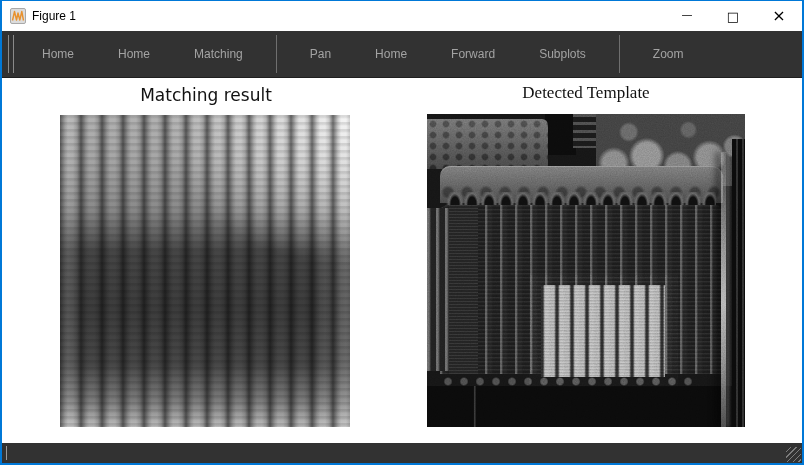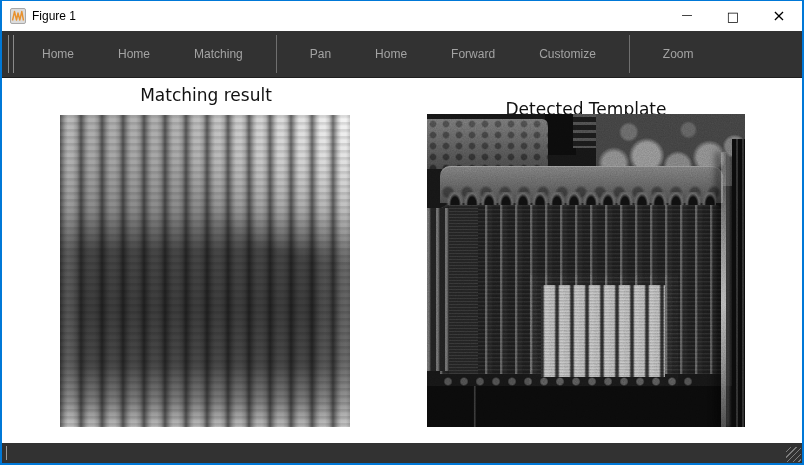--- a/index.html
+++ b/index.html
@@ -40,21 +40,21 @@
   }
   .tb-sep { width:1px; height:38px; background:#6f6f6f; margin:0 11px; }
 
   
   .canvas { flex:0 0 365px; background:#ffffff; position:relative; overflow:hidden; }
   .plot-title {
     position:absolute; text-align:center; font-size:17px; color:#111;
     font-family:"DejaVu Sans", sans-serif;
   }
   .plot-title.left  { left:59px;  width:290px; top:7px; }
-  .plot-title.right { left:425px; width:318px; top:21px; }
+  .plot-title.right { left:425px; width:318px; top:5px;font-family:Liberation Serif, serif; }
 
   
   .img-matching {
     position:absolute; left:58px; top:37px; width:290px; height:312px;
     background-image:
       repeating-linear-gradient(180deg, rgba(0,0,0,0.10) 0px, rgba(0,0,0,0.10) 2px, rgba(0,0,0,0) 4px, rgba(0,0,0,0) 7px),
       repeating-linear-gradient(90deg,
         rgba(8,8,8,0.55) 0px, rgba(8,8,8,0.15) 5px, rgba(8,8,8,0) 8px,
         rgba(8,8,8,0) 13px, rgba(8,8,8,0.15) 17px, rgba(8,8,8,0.55) 21px),
       radial-gradient(ellipse 65% 48% at 100% 0%, rgba(255,255,255,0.85), rgba(255,255,255,0) 100%),
@@ -191,21 +191,21 @@
 
   <div class="toolbar">
     <div class="tb-grip"></div>
     <button class="tb-btn">Home</button>
     <button class="tb-btn">Home</button>
     <button class="tb-btn">Matching</button>
     <div class="tb-sep"></div>
     <button class="tb-btn">Pan</button>
     <button class="tb-btn">Home</button>
     <button class="tb-btn">Forward</button>
-    <button class="tb-btn">Customize</button>
+    <button class="tb-btn">Subplots</button>
     <div class="tb-sep"></div>
     <button class="tb-btn">Zoom</button>
   </div>
 
   <div class="canvas">
     <div class="plot-title left">Matching result</div>
     <div class="plot-title right">Detected Template</div>
 
     <div class="img-matching"></div>
 

